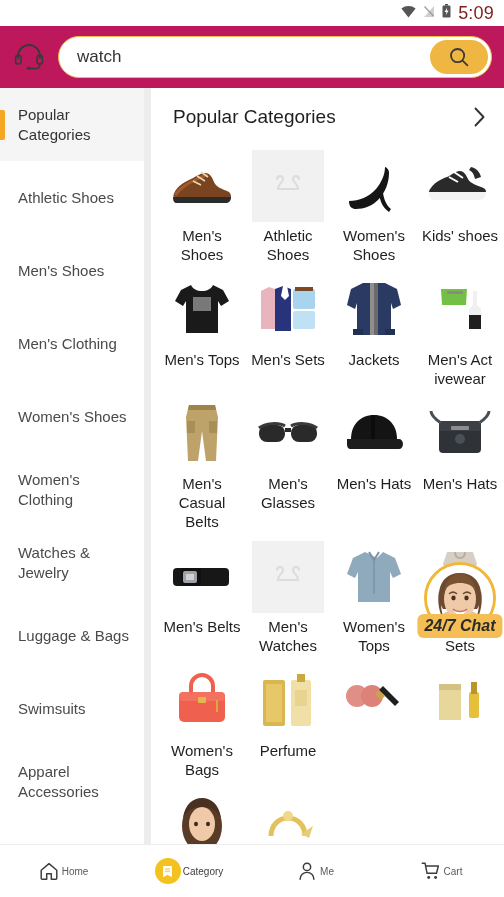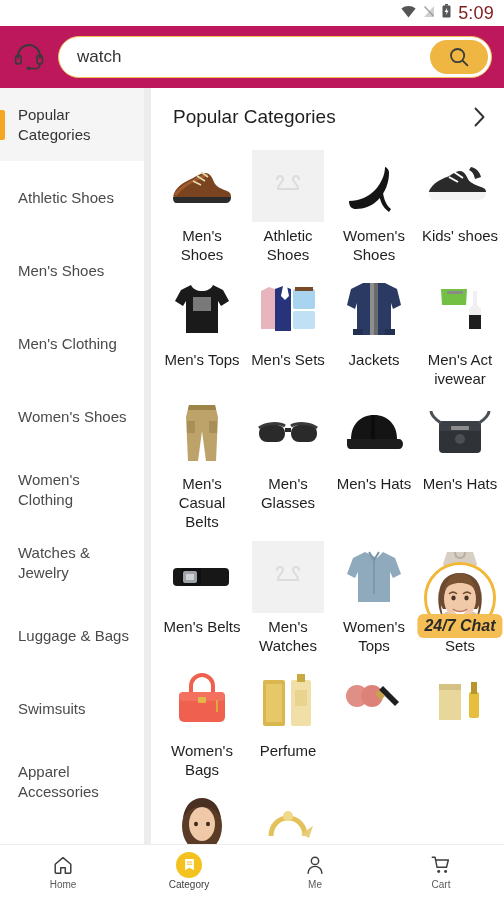--- a/index.html
+++ b/index.html
@@ -109,21 +109,21 @@
     background: #F5BE54; color: #2b2b2b; font-size: 16px; font-weight: bold;
     font-style: italic; padding: 3px 7px; border-radius: 6px; white-space: nowrap;
   }
 
   
   .bottomnav {
     position: absolute; bottom: 0; left: 0; right: 0; height: 53px;
     background: #fff; display: flex; border-top: 1px solid #ececec;
   }
   .nav-item {
-    flex: 1 1 0; display: flex; flex-direction: column; align-items: center;
+    flex: 1 1 0; display: flex; align-items: center;
     justify-content: center; gap: 2px; cursor: pointer;
   }
   .nav-ico { height: 24px; display: flex; align-items: center; justify-content: center; }
   .nav-label { font-size: 10px; color: #5a5a5a; }
   .nav-item.active .nav-label { color: #3d3d3d; }
   .cat-badge {
     width: 26px; height: 26px; border-radius: 50%; background: #F4C21E;
     display: flex; align-items: center; justify-content: center;
   }
 </style>

